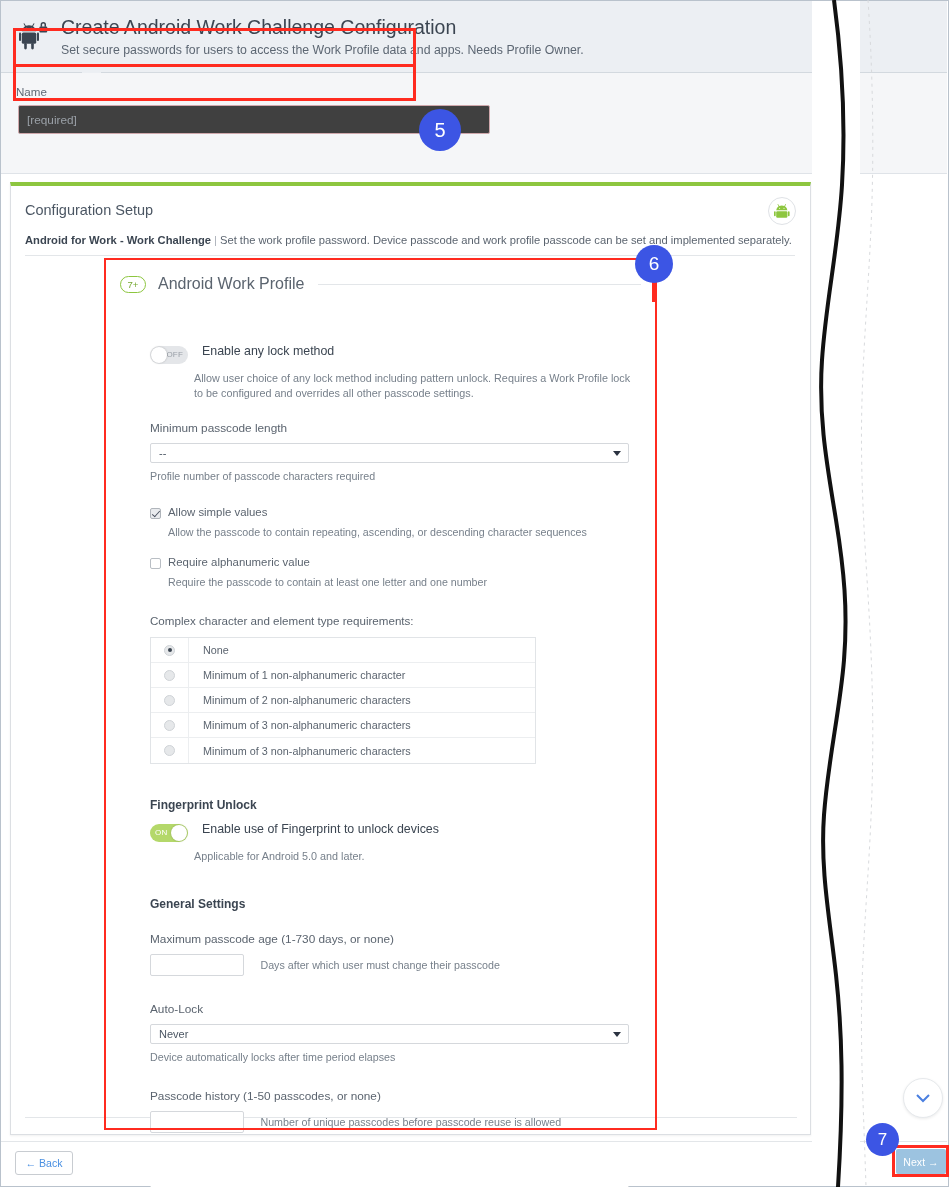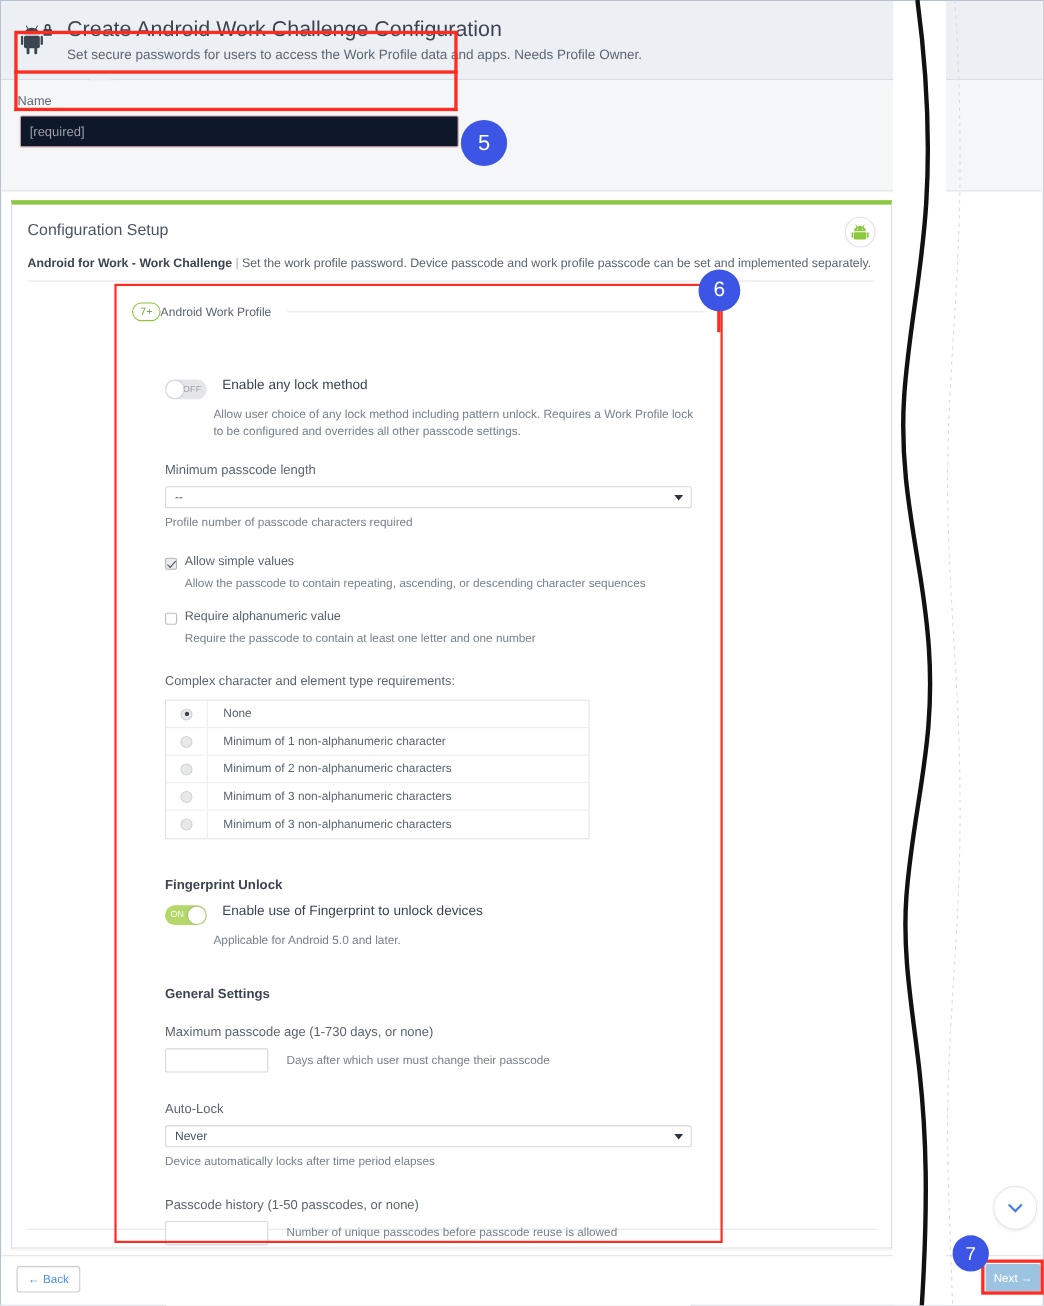--- a/index.html
+++ b/index.html
@@ -102,23 +102,23 @@
     position: absolute;
     left: 13px; top: 64px;
     width: 403px; height: 37px;
     border: 3px solid #ff2b20;
     border-top: none;
     pointer-events: none;
   }
   .name-input {
     position: absolute;
     left: 17px; top: 32px;
-    width: 399px; height: 29px;
+    width: 472px; height: 29px;
     border: 1px solid #cfa8ac;
-    background: #0f172a;
+    background: #404040;
     border-radius: 2px;
     font-family: "Liberation Sans", sans-serif;
     font-size: 11.8px;
     color: #8a8f96;
     padding: 0 8px;
     outline: none;
   }
   .name-input::placeholder { color: #9aa0a7; }
   .add-description {
     position: absolute;
@@ -218,22 +218,23 @@
   .ver-pill {
     width: 26px; height: 17px;
     border: 1px solid #8dc63f;
     border-radius: 9px;
     color: #76a832;
     font-size: 9.6px;
     display: flex; align-items: center; justify-content: center;
     flex: 0 0 26px;
   }
   .section-head-label {
-    font-size: 11px;
+    font-size: 16px;
     color: #5b646f;
+    margin-left: 12px;
     white-space: nowrap;
   }
   .section-head-rule {
     height: 1px;
     background: #e3e6e9;
     flex: 1 1 auto;
     margin-left: 14px;
     margin-right: 14px;
   }
 

